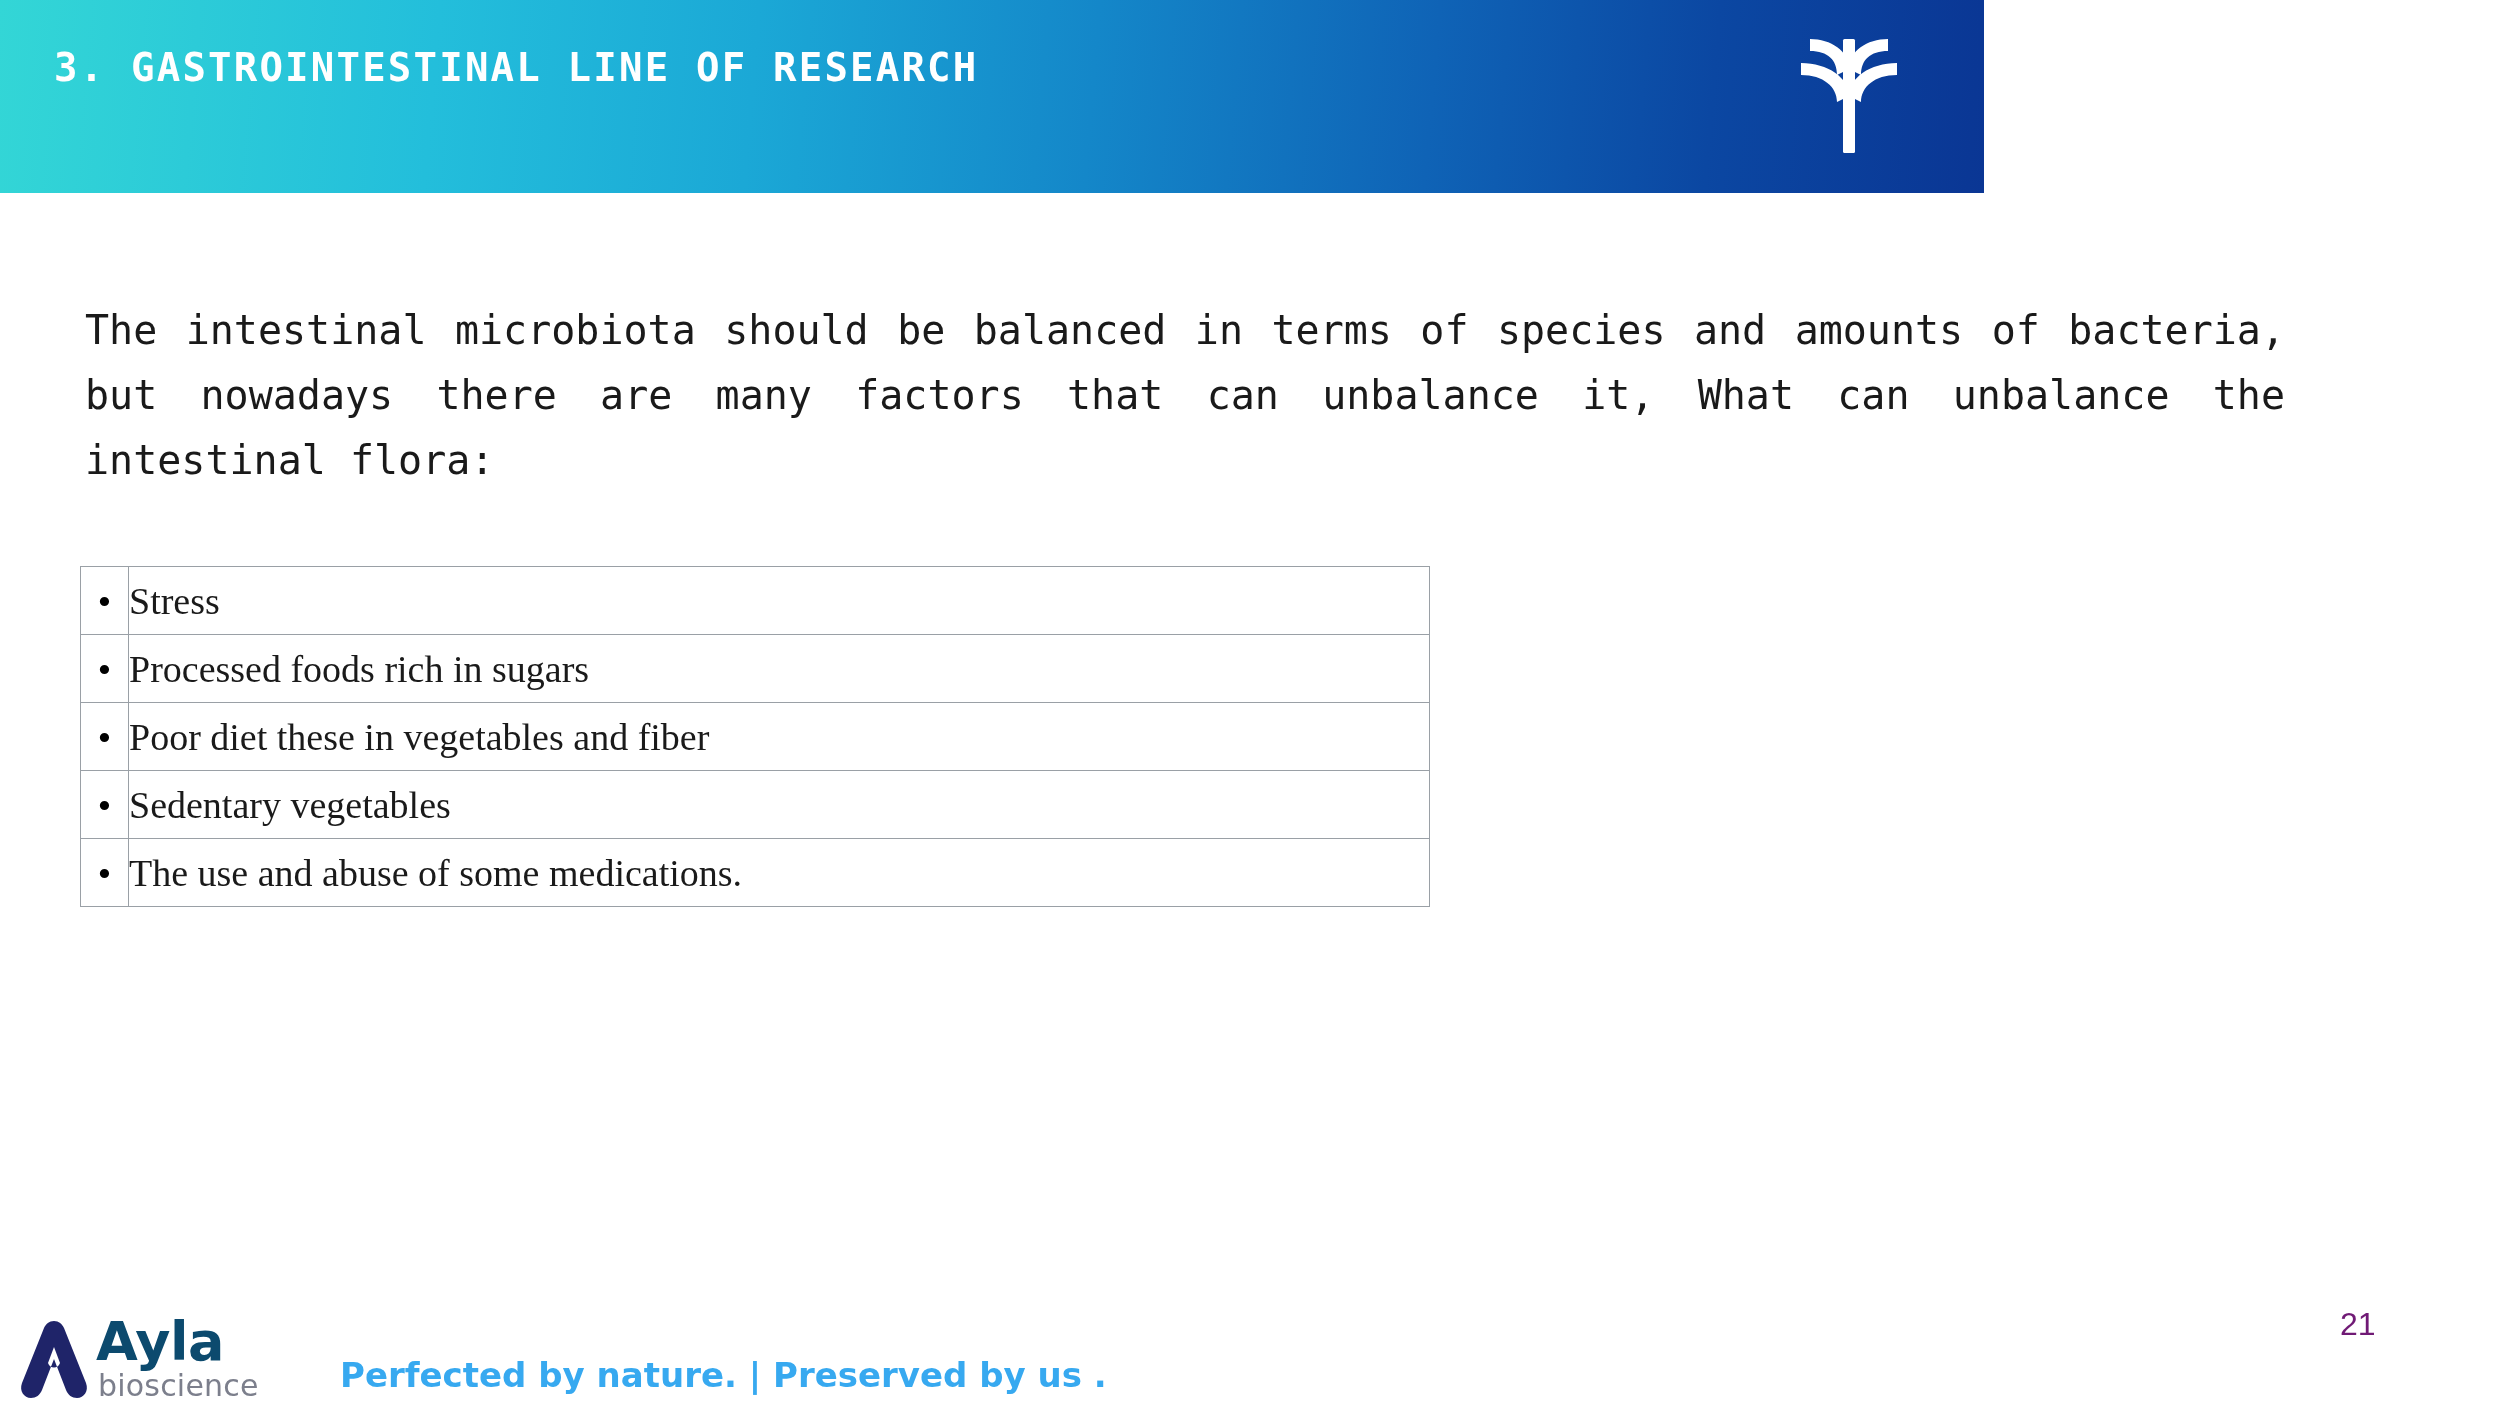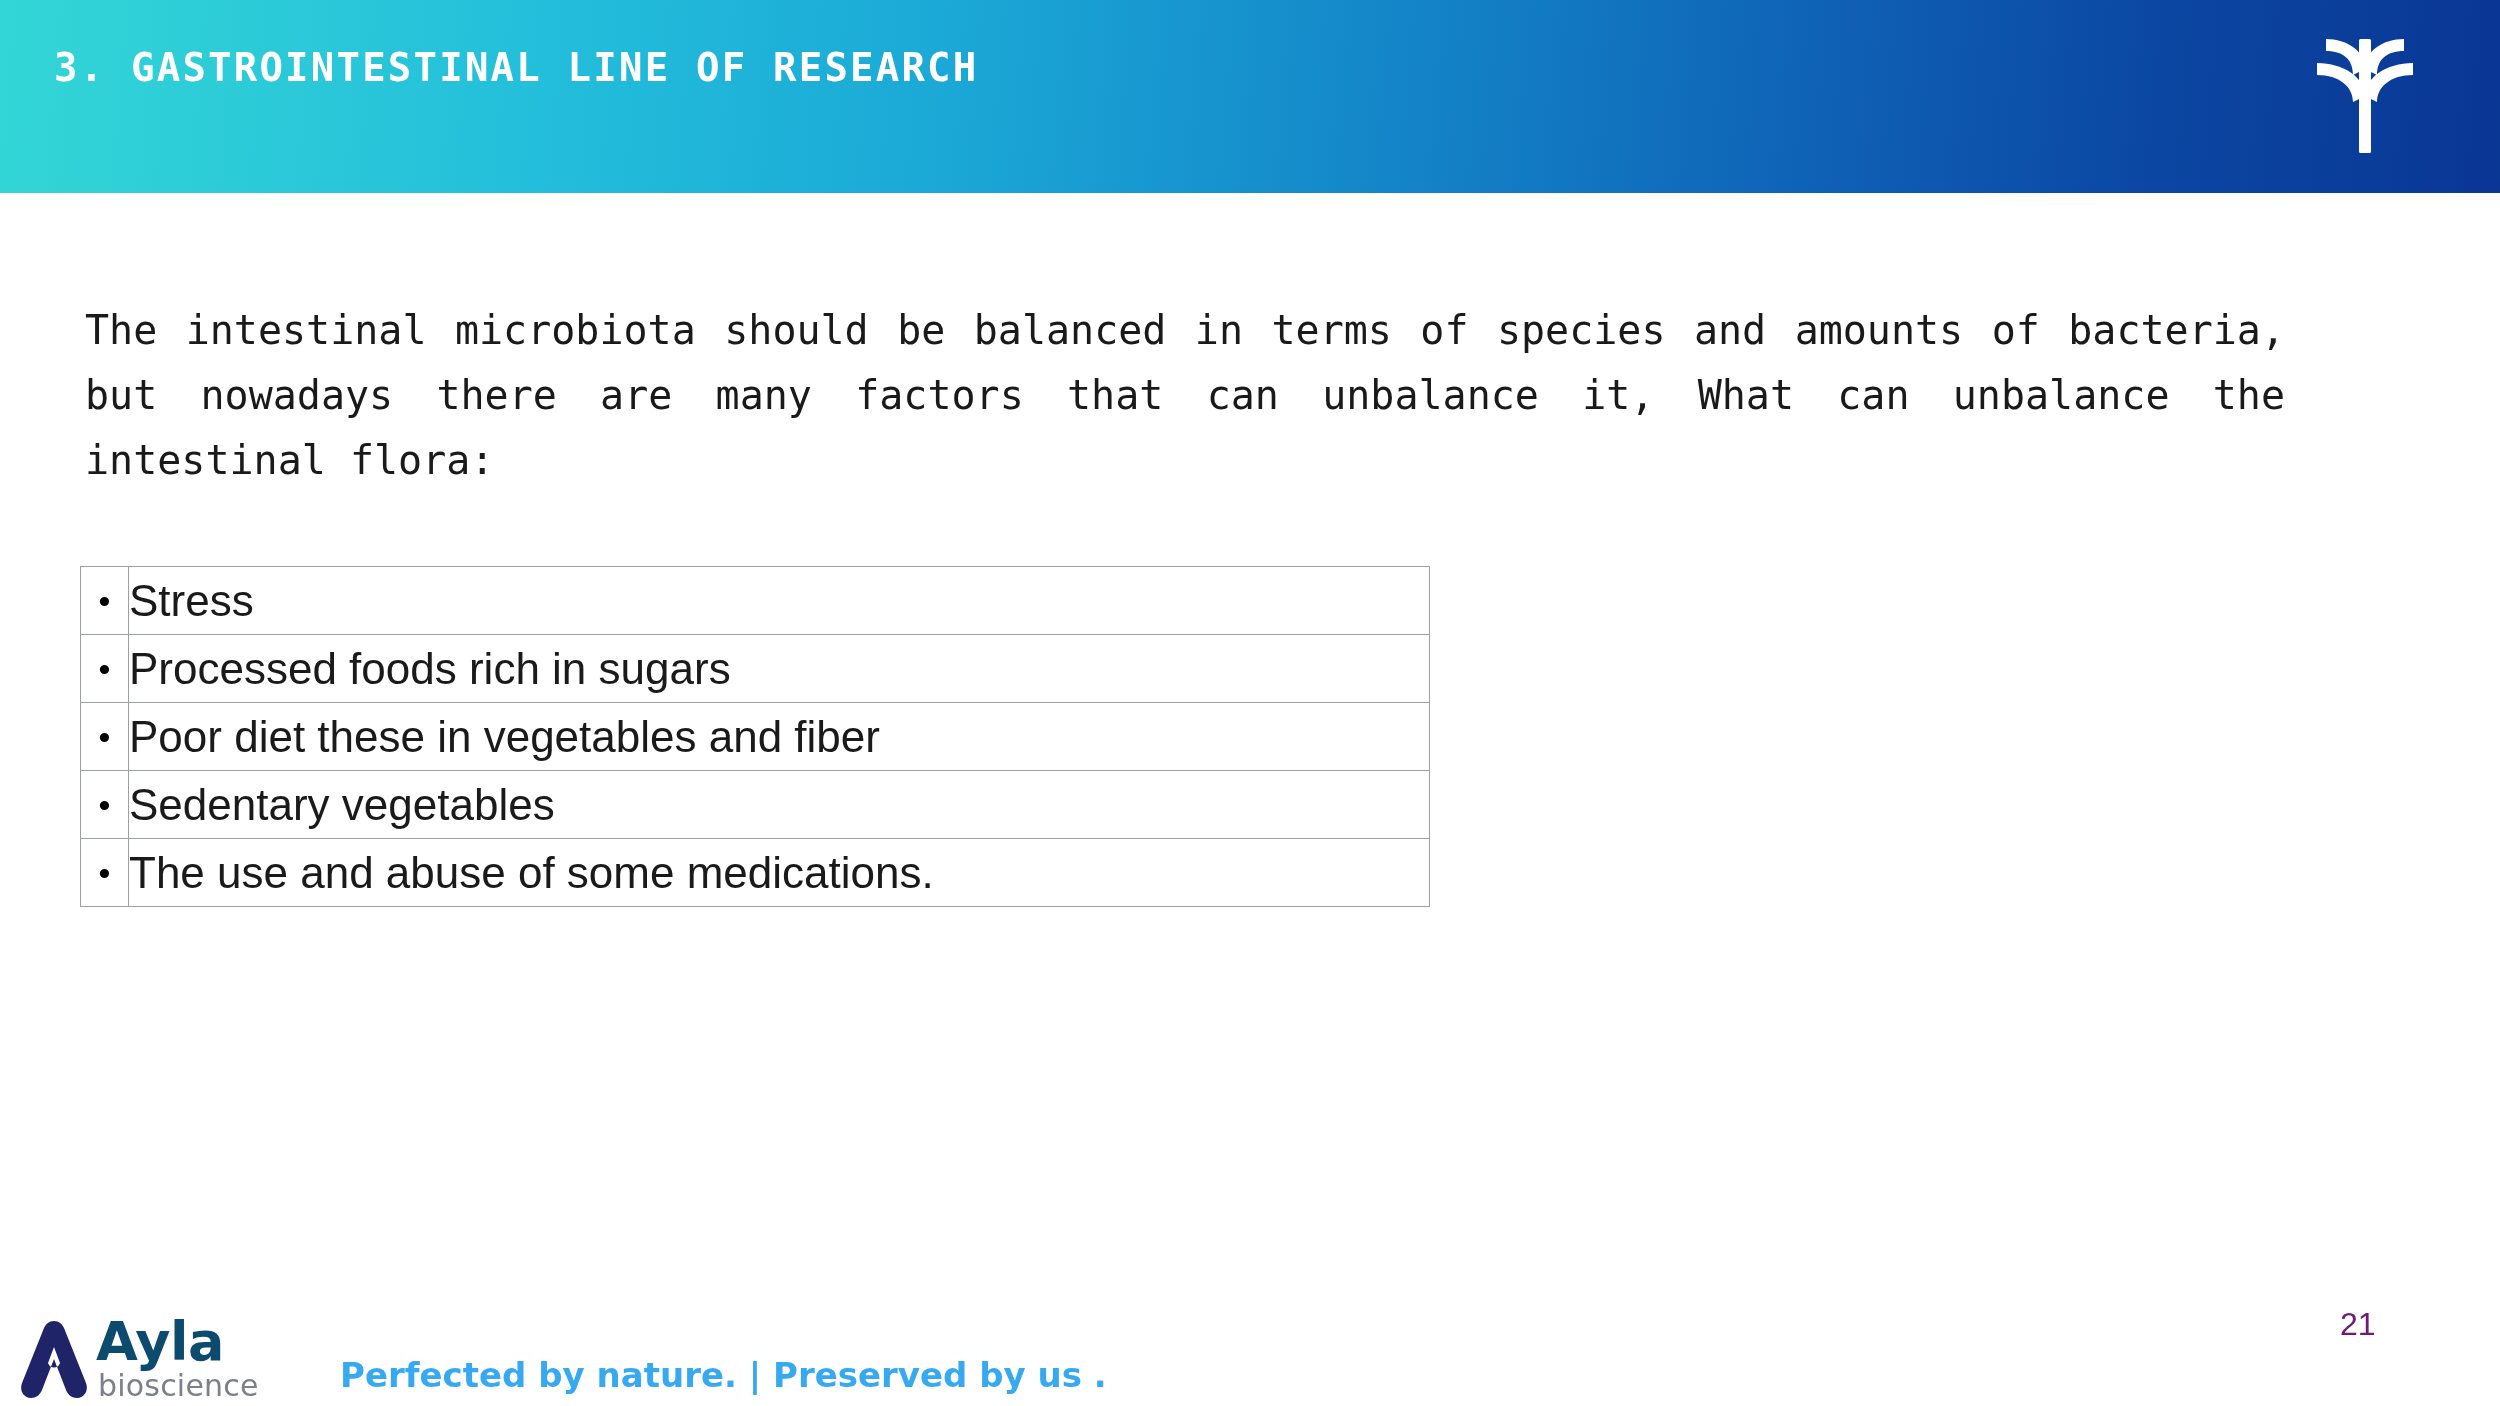--- a/index.html
+++ b/index.html
@@ -13,21 +13,21 @@
     position: relative;
     overflow: hidden;
     font-family: "Liberation Sans", sans-serif;
   }
 
   
   .header-bar {
     position: absolute;
     left: 0;
     top: 0;
-    width: 2500px;
+    width: 1984px;
     height: 193px;
     background: linear-gradient(95deg,
         #33D6D6 0%,
         #2CCBD8 10%,
         #23BEDB 22%,
         #1BA8D6 38%,
         #1487C9 55%,
         #0F63B6 72%,
         #0B47A2 86%,
         #0A3694 100%);
@@ -102,22 +102,22 @@
     text-align: center;
   }
   .bullet-dot {
     display: inline-block;
     font-size: 34px;
     line-height: 1;
     color: #000000;
   }
   .factor-cell {
     padding-left: 8px;
-    font-family: Liberation Sans, sans-serif;
-    font-size: 44px;
+    font-family: Liberation Serif, serif;
+    font-size: 38px;
     color: #1a1a1a;
     white-space: nowrap;
     margin-top: 48px;
   }
 
   
   .footer-logo {
     position: absolute;
     left: 18px;
     top: 1315px;

